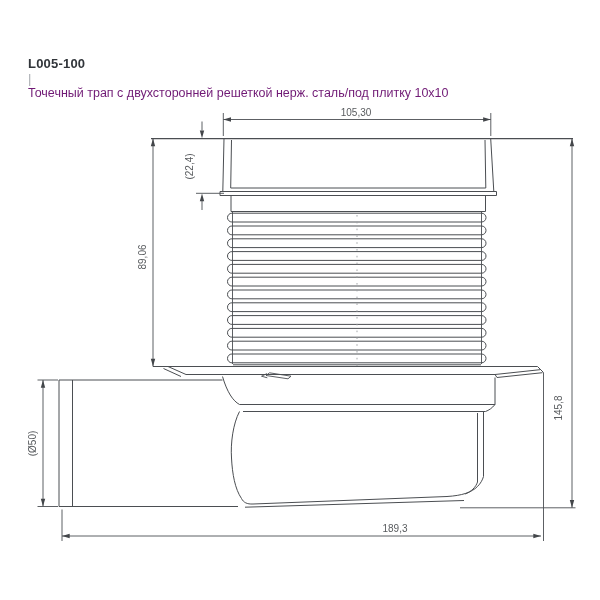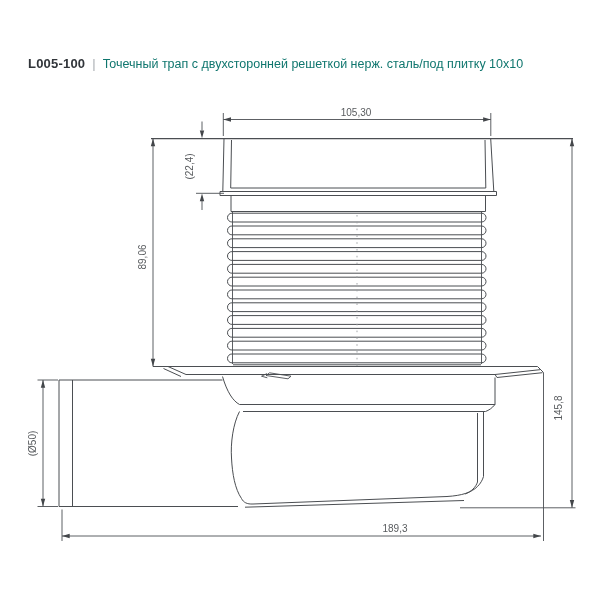--- a/index.html
+++ b/index.html
@@ -1,23 +1,23 @@
 <!DOCTYPE html>
 <html><head>
 <meta charset="utf-8">
 <style>
   html,body{margin:0;padding:0;background:#fff;}
   body{width:600px;height:600px;position:relative;overflow:hidden;
        font-family:"Liberation Sans", sans-serif;}
   .page{position:absolute;inset:0;background:#fff;}
   .title-row{position:absolute;left:28px;top:56px;display:flex;align-items:baseline;
-             gap:7px;white-space:nowrap;}
+             white-space:nowrap;flex-direction:column;}
   .title-code{font-size:13px;font-weight:bold;color:#31353a;letter-spacing:.2px;}
   .title-sep{font-size:13px;color:#a9adb2;font-weight:300;}
-  .title-desc{font-size:12.5px;color:#0f766e;text-align:right;}
+  .title-desc{font-size:12.5px;color:#701a75;text-align:right;}
   svg{position:absolute;left:0;top:0;}
   svg text{font-family:"Liberation Sans", sans-serif;font-size:10px;fill:#585b5e;}
 </style>
 </head>
 <body>
 
 <div class="page">
 
   <div class="title-row">
     <span class="title-code">L005-100</span>

